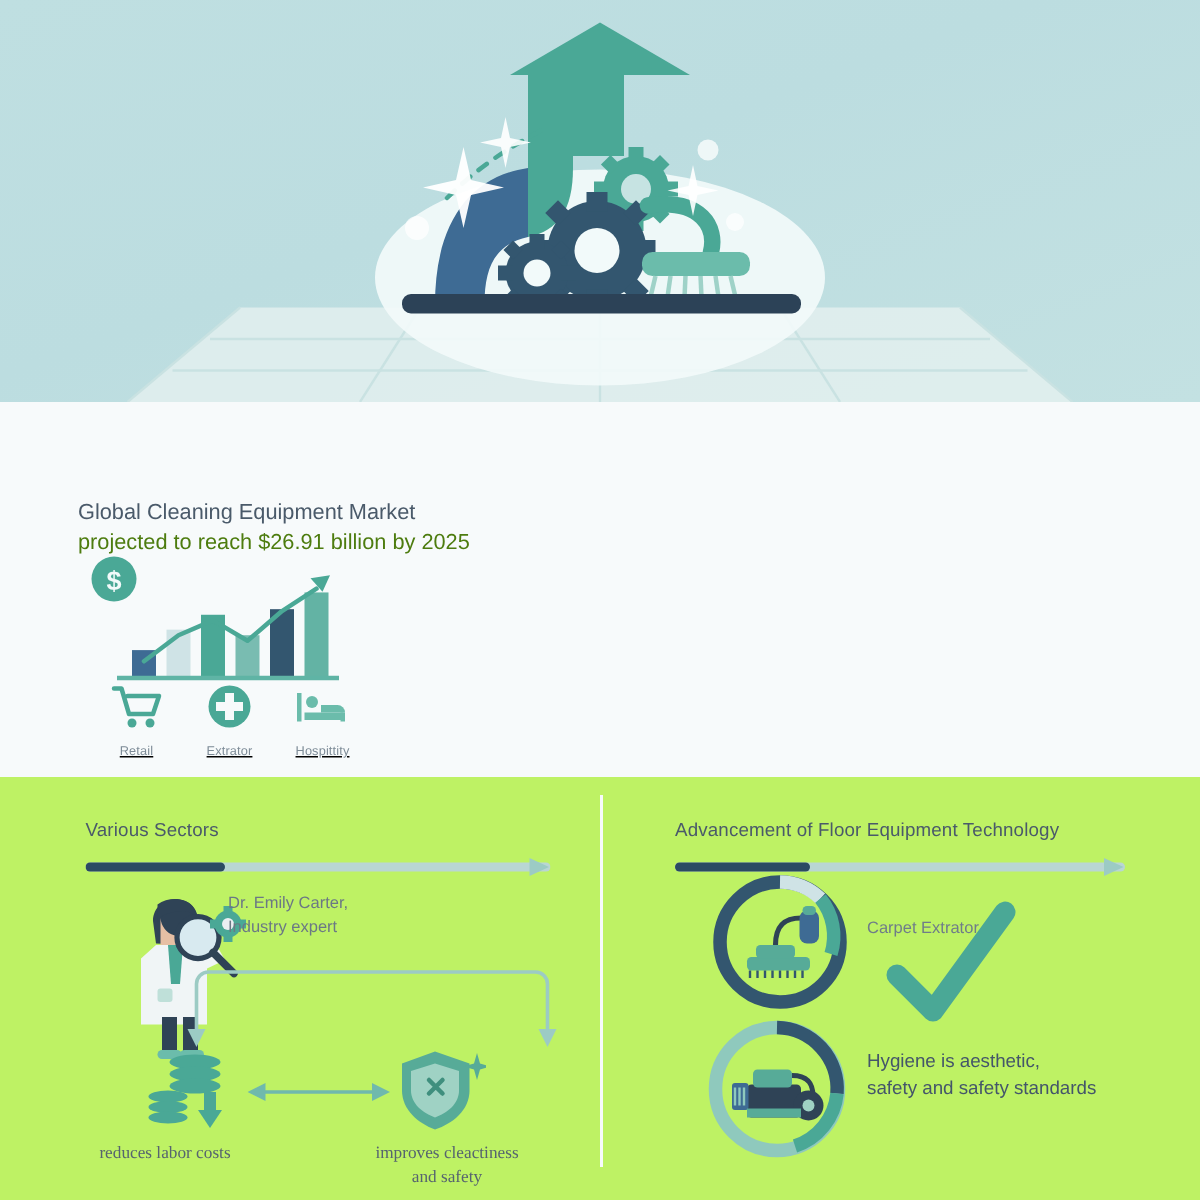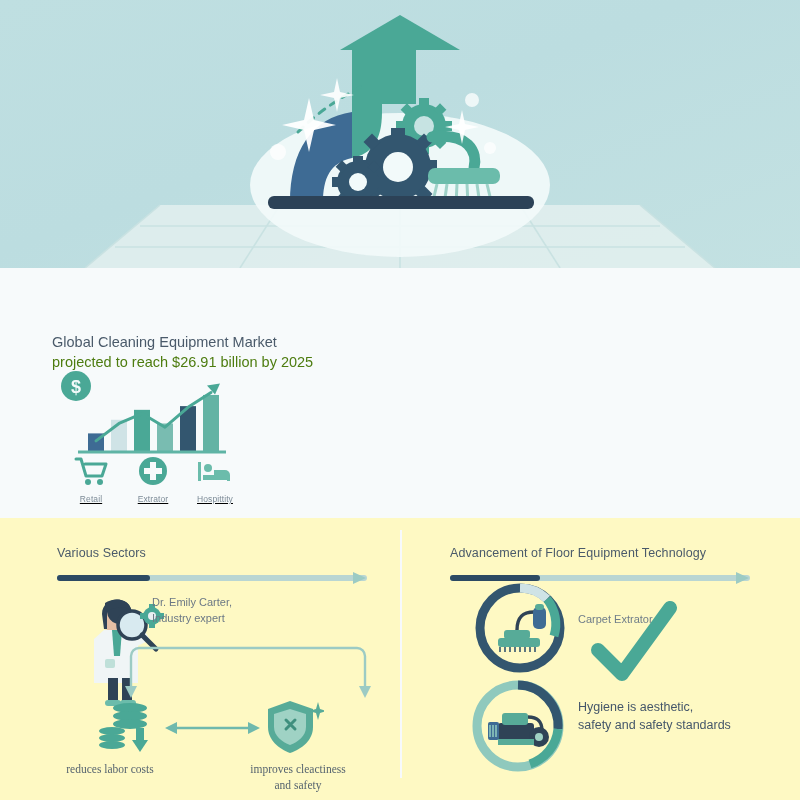--- a/index.html
+++ b/index.html
@@ -31,21 +31,21 @@
   .chev-left{position:absolute;left:272px;top:378px;}
   .chev-right{position:absolute;left:490px;top:378px;}
 
   .badge{position:absolute;left:311px;top:311px;width:178px;height:178px;}
 
   .mid-right{position:absolute;left:556px;top:374px;width:230px;
              font-size:14.5px;line-height:21px;color:#3d4f61;}
 
   
   .bottom{position:absolute;left:0;top:518px;width:800px;height:282px;
-          background:#fef9c3;}
+          background:#bef264;}
   .vdiv{position:absolute;left:400px;top:12px;width:2px;height:248px;
         background:#f7fafc;}
 
   .col{position:absolute;top:0;height:282px;}
   .col-l{left:0;width:400px;}
   .col-r{left:400px;width:400px;}
 
   .sec-title{position:absolute;font-size:12.5px;color:#4a5a6a;letter-spacing:.1px;}
   .progress{position:absolute;height:16px;}
 

